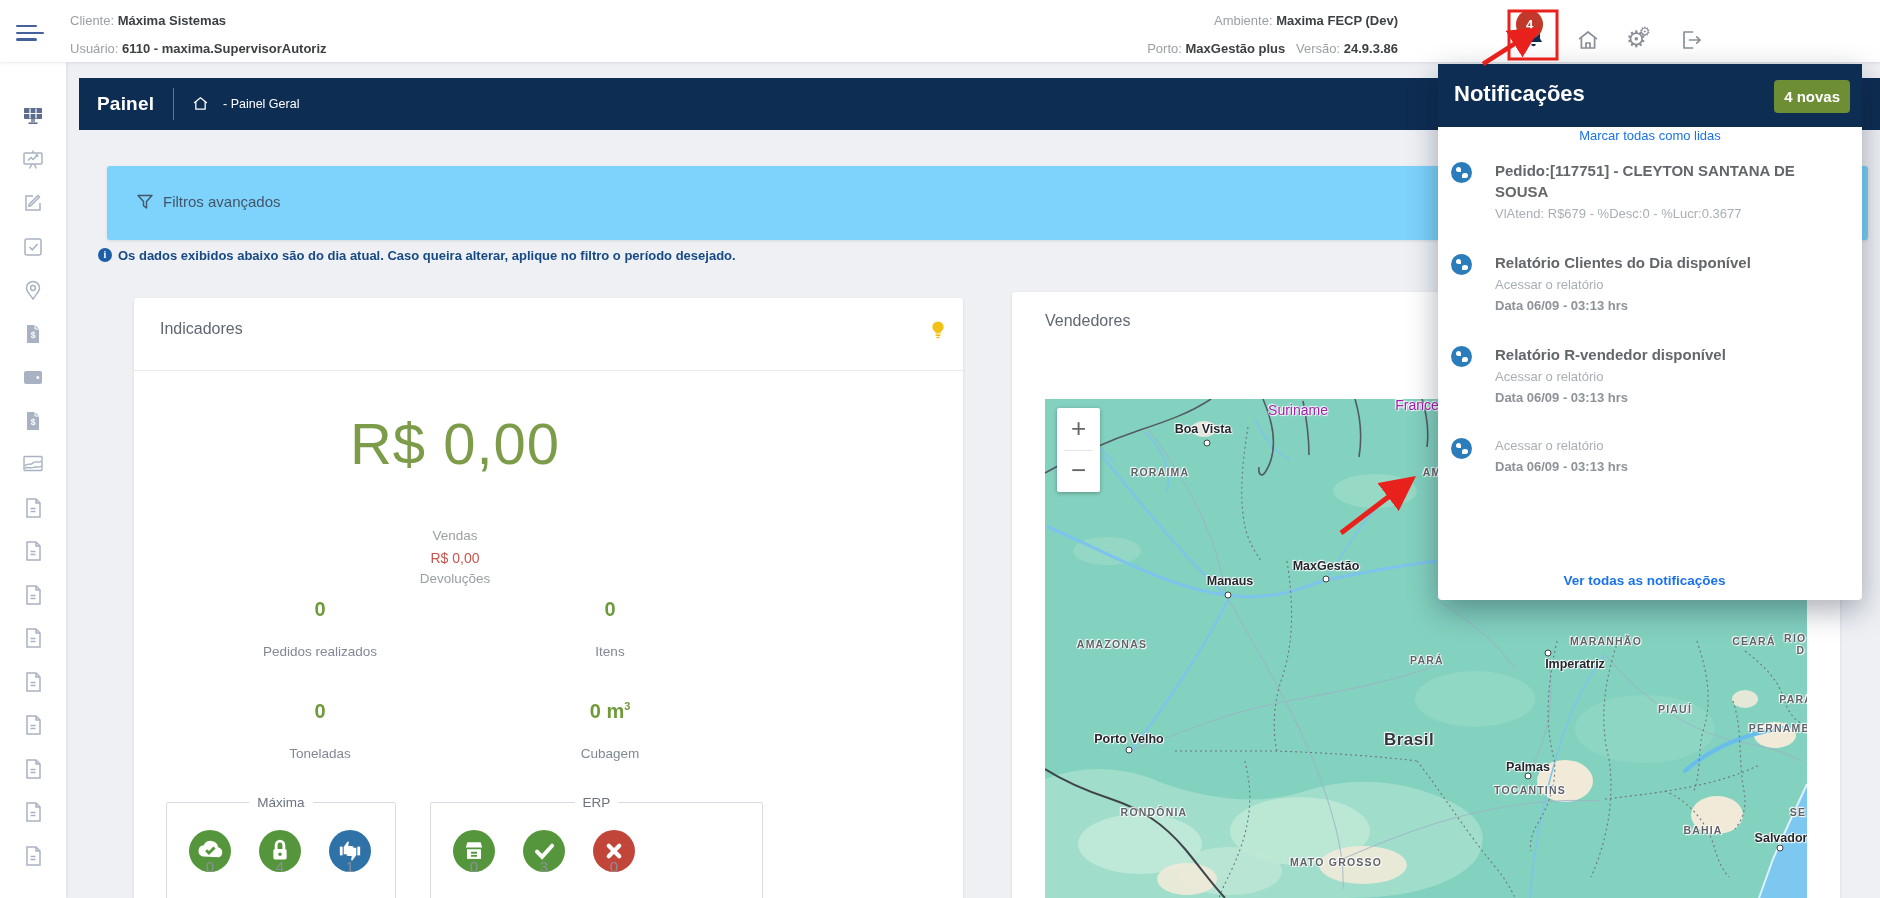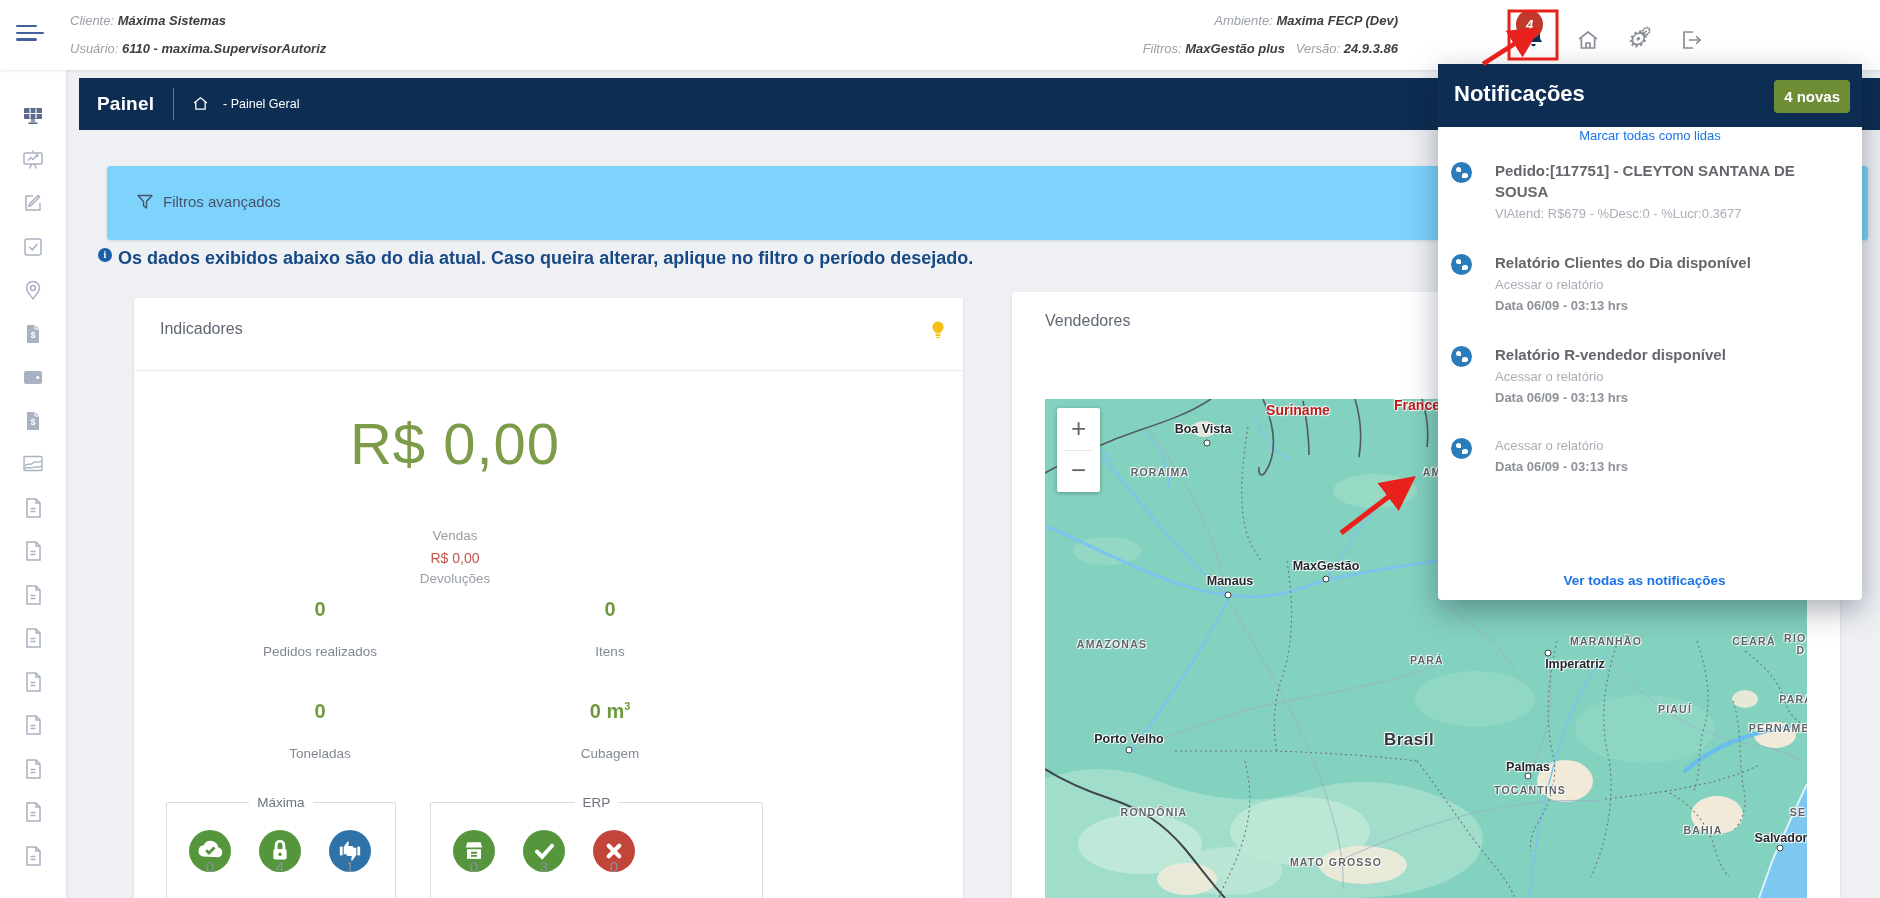--- a/index.html
+++ b/index.html
@@ -2,22 +2,22 @@
 <html><head>
 <meta charset="utf-8">
 <style>
   * { margin:0; padding:0; box-sizing:border-box; }
   html,body { width:1880px; height:898px; overflow:hidden; background:#eef0f4;
     font-family:"Liberation Sans", sans-serif; }
   .abs { position:absolute; }
   #stage { position:relative; width:1880px; height:898px; }
 
   
-  #top-header { left:0; top:0; width:1880px; height:70px; background:#fff;
-    box-shadow:0 1px 3px rgba(20,30,60,.10); z-index:30;font-style:italic; }
+  #top-header { left:0; top:0; width:1880px; height:62px; background:#fff;
+    box-shadow:0 1px 3px rgba(20,30,60,.10); z-index:30; }
   #hamburger { left:16px; top:25px; width:30px; height:18px; cursor:pointer; }
   #hamburger span { display:block; height:2.4px; background:#44619b; border-radius:2px; margin-bottom:4.2px; }
   #hamburger span:nth-child(1){ width:21px; } #hamburger span:nth-child(2){ width:28px; } #hamburger span:nth-child(3){ width:21px; }
   .hdr-line { font-size:13px; color:#9aa0a6; white-space:nowrap; }
   .hdr-line b { color:#3c4043; font-weight:bold; }
   #hdr-l1 { left:70px; top:13px; } #hdr-l2 { left:70px; top:41px; }
   #hdr-r1 { right:482px; top:13px; text-align:right; } #hdr-r2 { right:482px; top:41px; text-align:right; }
   .hdr-icon { top:28px; width:24px; height:24px; color:#8a8f98; cursor:pointer; }
   .hdr-icon svg { width:24px; height:24px; display:block; }
   #gear-wrap { left:1626px; top:27px; width:26px; height:26px; color:#8a8f98; cursor:pointer; font-size:23px; line-height:24px;}
@@ -46,21 +46,21 @@
   
   #filters-card { left:107px; top:166px; width:1761px; height:74px; background:#7dd3fc; border-radius:3px;
     box-shadow:0 1px 3px rgba(20,30,60,.12); z-index:11; cursor:pointer; }
   #funnel { position:absolute; left:29px; top:27px; width:18px; height:18px; }
   #filters-label { position:absolute; left:56px; top:27px; font-size:15px; color:#44546a; }
 
   
   #info-banner { left:98px; top:247px; height:18px; z-index:11; }
   #info-icon { position:absolute; left:0; top:1px; width:14px; height:14px; border-radius:50%; background:#1d5fa7;
     color:#fff; font-size:10px; font-weight:bold; text-align:center; line-height:14px; font-family:"Liberation Serif",serif; }
-  #info-text { position:absolute; left:20px; top:1px; font-size:18px; font-weight:bold; color:#174a85; white-space:nowrap; }
+  #info-text { position:absolute; left:20px; top:1px; font-size:13px; font-weight:bold; color:#174a85; white-space:nowrap; }
 
   
   .card { background:#fff; border-radius:3px; box-shadow:0 1px 3px rgba(20,30,60,.12); }
   #indicadores-card { left:134px; top:298px; width:829px; height:640px; z-index:12; }
   .card-title { position:absolute; font-size:16px; color:#5f6772; }
   #ind-title { left:26px; top:22px; }
   #ind-bulb { position:absolute; left:795px; top:22px; width:18px; height:22px; cursor:pointer; }
   #ind-divider { position:absolute; left:0; top:72px; width:829px; height:1px; background:#e8eaed; }
   #ind-total { position:absolute; left:121px; top:112px; width:400px; text-align:center;
     font-size:58px; color:#7d9c49; letter-spacing:1px; }
@@ -79,21 +79,21 @@
   .circ svg { width:42px; height:42px; display:block; }
   .circ-count { position:absolute; width:42px; text-align:center; top:48px; font-size:15px; color:#8a9097; }
 
   
   #vendedores-card { left:1012px; top:292px; width:828px; height:640px; z-index:12; }
   #vend-title { left:33px; top:20px; }
   #map { position:absolute; left:33px; top:107px; width:762px; height:499px; overflow:hidden; background:#83d1bf; }
   #map svg.mapart { position:absolute; left:0; top:0; }
   .mlabel { position:absolute; transform:translate(-50%,-50%); white-space:nowrap;
     text-shadow:0 0 2px #fff,0 0 2px #fff,1px 1px 1px #fff,-1px -1px 1px #fff; }
-  .m-country { font-size:14px; font-weight:bold; color:#b91c1c;text-align:right; }
+  .m-country { font-size:14px; font-weight:normal; color:#a21caf;text-align:right; }
   .m-state { font-size:10.5px; font-weight:bold; color:#5f6368; letter-spacing:1.2px; }
   .m-city { font-size:12.5px; font-weight:bold; color:#24282d; }
   .m-region { font-size:17px; font-weight:bold; color:#33373c; letter-spacing:.5px; }
   .m-dot { position:absolute; width:7px; height:7px; border:1.6px solid #3c4043; background:#fff; border-radius:50%;
     transform:translate(-50%,-50%); }
   #zoom-ctl { position:absolute; left:12px; top:9px; width:43px; height:84px; background:#fff; border-radius:2px;
     box-shadow:0 1px 4px rgba(0,0,0,.3); }
   .zbtn { width:43px; height:42px; text-align:center; font-size:26px; color:#666; line-height:40px; cursor:pointer; }
   #zoom-div { position:absolute; left:7px; top:42px; width:29px; height:1px; background:#e6e6e6; }
 
@@ -130,21 +130,21 @@
         <span></span>
         <span></span>
       </div>
     <div id="hdr-l1" class="abs hdr-line">
       <span>Cliente:</span> <b>Máxima Sistemas</b></div>
     <div id="hdr-l2" class="abs hdr-line">
       <span>Usuário:</span> <b>6110 - maxima.SupervisorAutoriz</b></div>
     <div id="hdr-r1" class="abs hdr-line">
       <span>Ambiente:</span> <b>Maxima FECP (Dev)</b></div>
     <div id="hdr-r2" class="abs hdr-line">
-      <span>Filtros:</span> <b>MaxGestão plus</b>&nbsp;&nbsp;
+      <span>Porto:</span> <b>MaxGestão plus</b>&nbsp;&nbsp;
       <span>Versão:</span> <b>24.9.3.86</b></div>
 
     <div id="bell-wrap" class="abs">
       <svg viewBox="0 0 24 24">
         <path d="M12 2.5a6.3 6.3 0 0 1 6.3 6.3v4.4l2 3H3.7l2-3V8.8A6.3 6.3 0 0 1 12 2.5z M9.8 18.2a2.2 2.2 0 0 0 4.4 0z" fill="#0e2d52"></path>
       </svg>
       <div id="bell-badge">4</div>
     </div>
     <div class="abs hdr-icon" style="left:1576px">
       <svg viewBox="0 0 24 24" fill="none" stroke="currentColor" stroke-width="1.7" stroke-linejoin="round">

